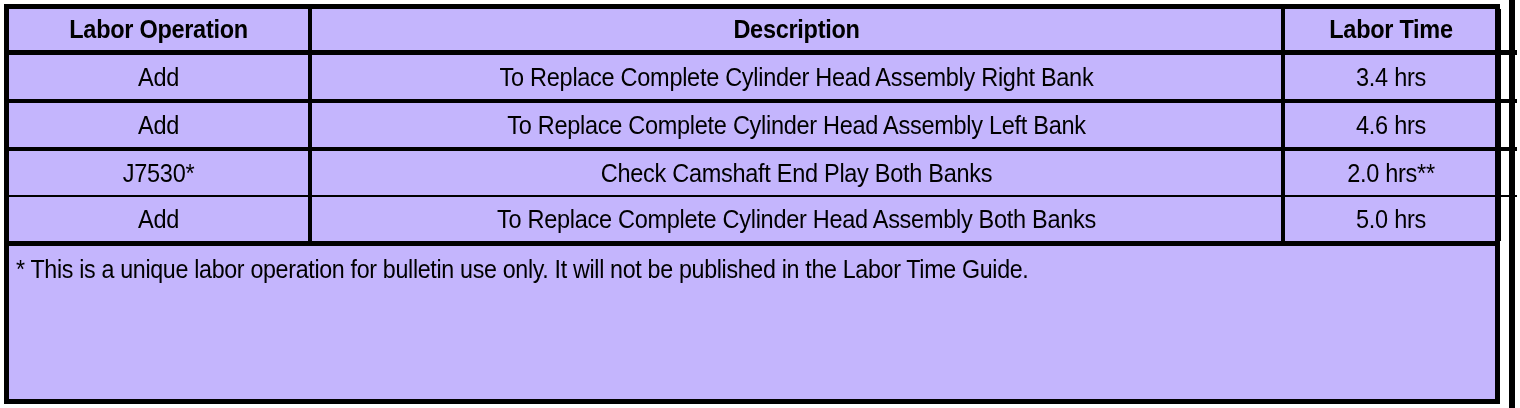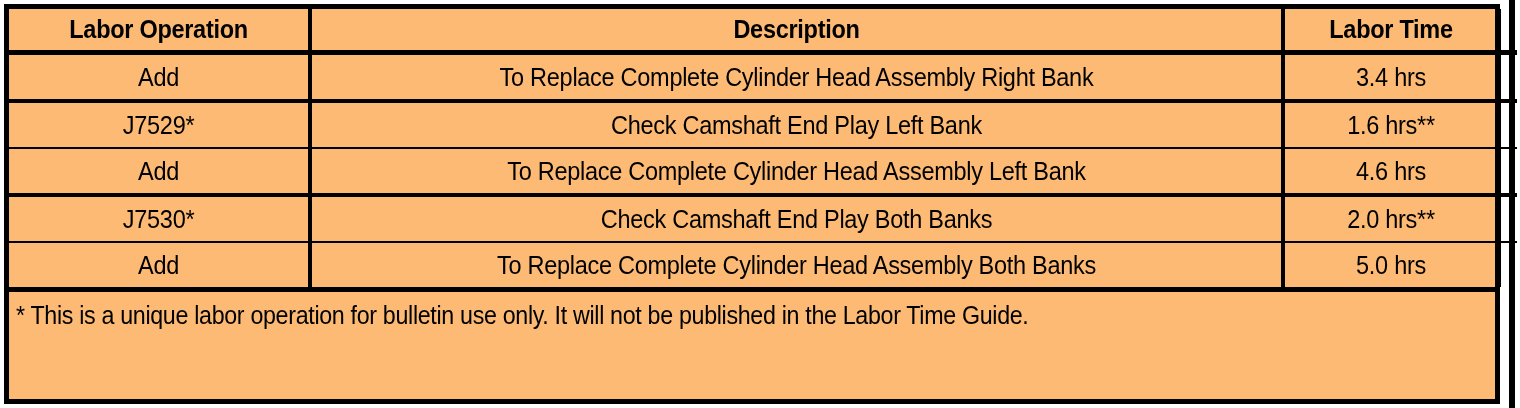--- a/index.html
+++ b/index.html
@@ -25,21 +25,21 @@
   
   #labor-table {
     position: absolute;
     left: 4px;
     top: 4px;
     width: 1496px;
     height: 400px;
     box-sizing: border-box;
     border: 5px solid #000;
     border-collapse: collapse;
-    background: #fdba74;
+    background: #c4b5fd;
   }
 
   .grid {
     display: table;
     table-layout: fixed;
     width: 100%;
     border-collapse: collapse;
   }
 
   .row {
@@ -132,26 +132,20 @@
       </div>
 
 
       <div class="row sep-thick">
         <div class="cell col-op">Add</div>
         <div class="cell col-desc">To Replace Complete Cylinder Head Assembly Right Bank</div>
         <div class="cell col-time">3.4 hrs</div>
         <div class="cell col-blank blank-cell"></div>
       </div>
 
-      <div class="row sep-thin">
-        <div class="cell col-op">J7529*</div>
-        <div class="cell col-desc">Check Camshaft End Play Left Bank</div>
-        <div class="cell col-time">1.6 hrs**</div>
-        <div class="cell col-blank blank-cell"></div>
-      </div>
 
       <div class="row sep-thick">
         <div class="cell col-op">Add</div>
         <div class="cell col-desc">To Replace Complete Cylinder Head Assembly Left Bank</div>
         <div class="cell col-time">4.6 hrs</div>
         <div class="cell col-blank blank-cell"></div>
       </div>
 
       <div class="row sep-thin">
         <div class="cell col-op">J7530*</div>

